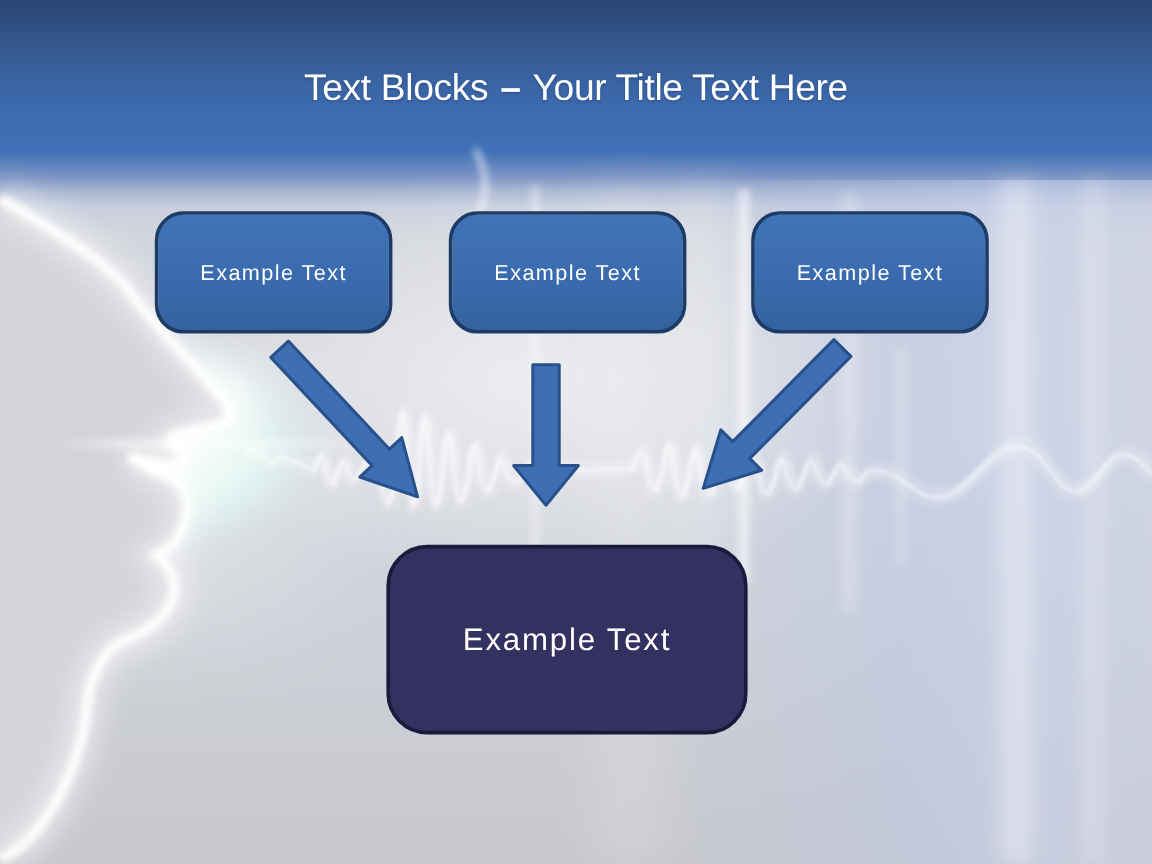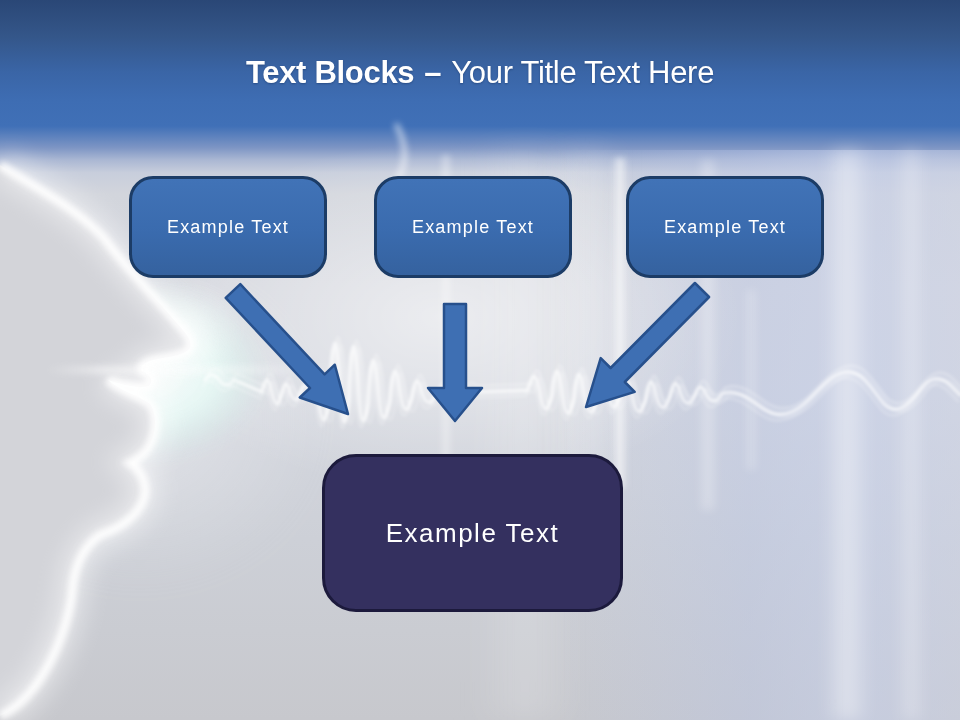--- a/index.html
+++ b/index.html
@@ -24,21 +24,21 @@
   .beam{
     position:absolute;left:46px;top:366px;width:310px;height:8px;
     background:linear-gradient(90deg,rgba(255,255,255,0),rgba(255,255,255,.8) 18%,rgba(255,255,255,.55) 60%,rgba(255,255,255,0));
     filter:blur(3px);opacity:.6;
   }
   .title-bar{
     position:absolute;left:0;top:50px;width:100%;height:46px;
     text-align:center;color:#ffffff;font-size:31px;letter-spacing:-0.3px;line-height:46px;
     text-shadow:0 1px 2px rgba(10,30,70,.35);
   }
-  .title-bar .t-bold{font-weight:bold;}
+  .title-bar .t-bold{font-weight:normal;}
   .title-bar .t-sep{font-weight:bold;margin:0 10px;}
   .block{
     position:absolute;top:176px;width:198px;height:102px;box-sizing:border-box;
     background:linear-gradient(180deg,#4173b7 0%,#3a6bae 55%,#35629f 100%);
     border:3px solid #1c3c66;border-radius:24px;
     display:flex;align-items:center;justify-content:center;
     color:#ffffff;font-size:18px;letter-spacing:1.2px;
   }
   .block-1{left:129px;}
   .block-2{left:374px;}

